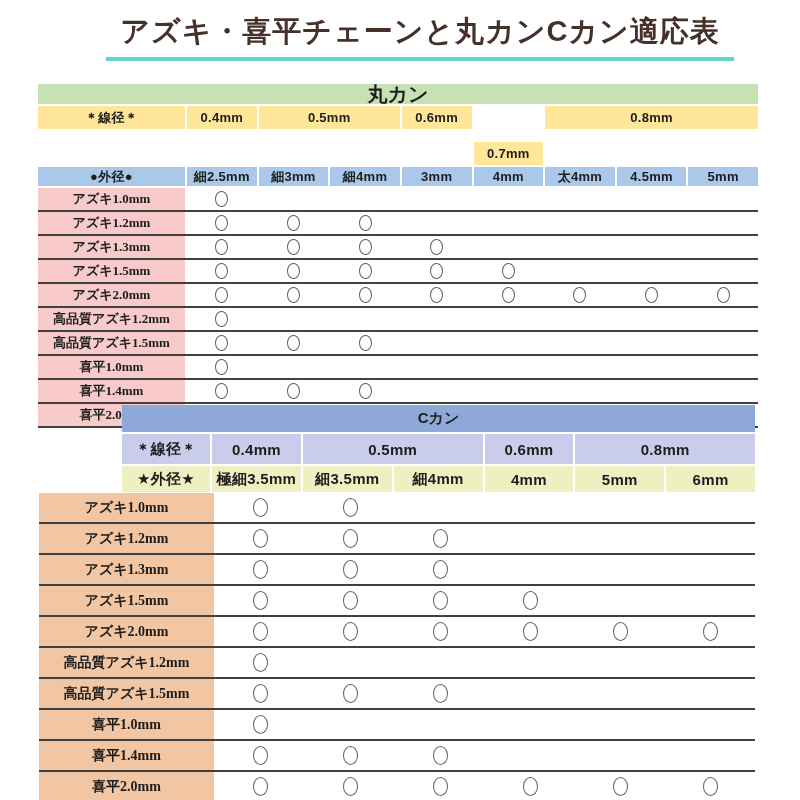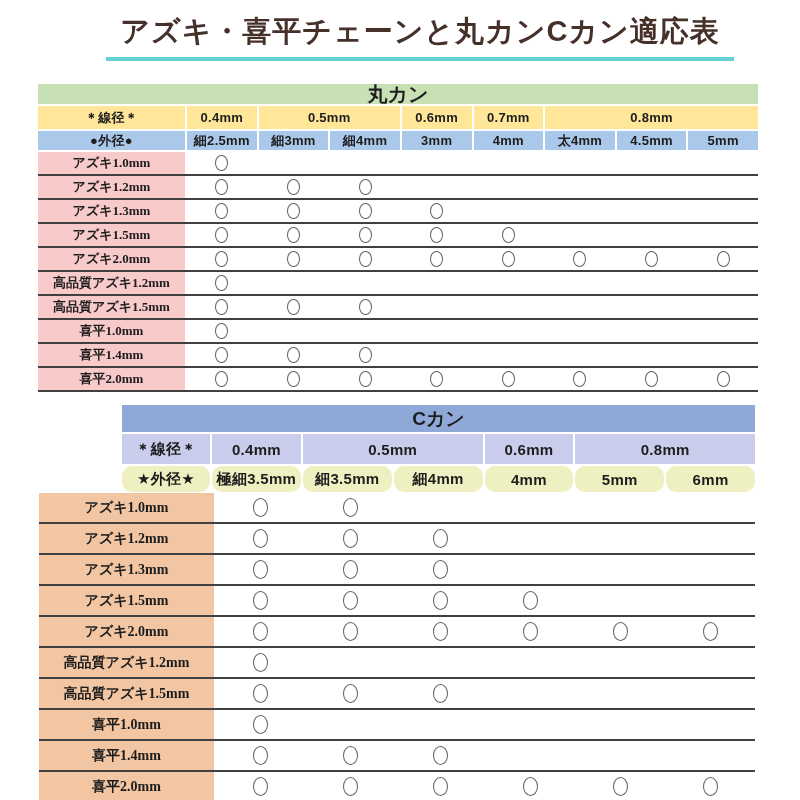--- a/index.html
+++ b/index.html
@@ -24,30 +24,30 @@
   #t2b { left:39px;  top:493px; width:716px; }
 
   .grid { display:grid; column-gap:2px; }
   .t1-grid  { grid-template-columns:147px repeat(8,1fr); }
   .t2h-grid { grid-template-columns:88px  repeat(6,1fr); }
   .t2b-grid { grid-template-columns:175px repeat(6,1fr); }
 
   .trow { margin-bottom:2px; }
   .ttl  { display:flex; align-items:center; justify-content:center; font-weight:bold; }
   #t1 .ttl  { height:20px; font-size:20px; background:var(--marukan-header); }
-  #t2h .ttl { height:27px; font-size:19px; background:var(--ckan-header); }
+  #t2h .ttl { height:27px; font-size:15px; background:var(--ckan-header); }
 
   .hcell {
     display:flex; align-items:center; justify-content:center;
     font-weight:bold; font-size:13px; letter-spacing:0.3px; white-space:nowrap;
   }
   .t1-wire  .hcell { height:23px; background:var(--marukan-wire-row); }
   .t1-outer .hcell { height:19px; background:var(--marukan-outer-row); }
   .t2-wire  .hcell { height:30px; font-size:15px; background:var(--ckan-wire-row); }
-  .t2-outer .hcell { height:26px; font-size:15px; background:var(--ckan-outer-row);border-radius:10px; }
+  .t2-outer .hcell { height:26px; font-size:15px; background:var(--ckan-outer-row); }
 
   .drow { box-sizing:border-box; border-bottom:2px solid var(--row-line); }
   #t1 .drow  { height:24px; }
   #t2b .drow { height:31px; }
 
   .rlab {
     display:flex; align-items:center; justify-content:center;
     font-weight:bold; white-space:nowrap;font-family:Liberation Serif, serif;
   }
   #t1 .rlab  { background:var(--marukan-row-label); font-size:13px; }
@@ -67,21 +67,21 @@
     <span class="ttl-text">アズキ・喜平チェーンと丸カンCカン適応表</span>
   </div>
 
   <div class="tbl" id="t1">
       <div class="trow ttl">丸カン</div>
       <div class="trow grid t1-grid t1-wire">
         <div class="hcell">＊線径＊</div>
         <div class="hcell" style="grid-column: span 1;">0.4mm</div>
         <div class="hcell" style="grid-column: span 2;">0.5mm</div>
         <div class="hcell" style="grid-column: span 1;">0.6mm</div>
-        <div class="hcell" style="grid-column: span 1;">0.7mm</div>
+        <div class="hcell" style="grid-column: span 1; margin-top: 36px;">0.7mm</div>
         <div class="hcell" style="grid-column: span 3;">0.8mm</div>
       </div>
       <div class="trow grid t1-grid t1-outer">
         <div class="hcell">●外径●</div>
         <div class="hcell">細2.5mm</div>
         <div class="hcell">細3mm</div>
         <div class="hcell">細4mm</div>
         <div class="hcell">3mm</div>
         <div class="hcell">4mm</div>
         <div class="hcell">太4mm</div>

